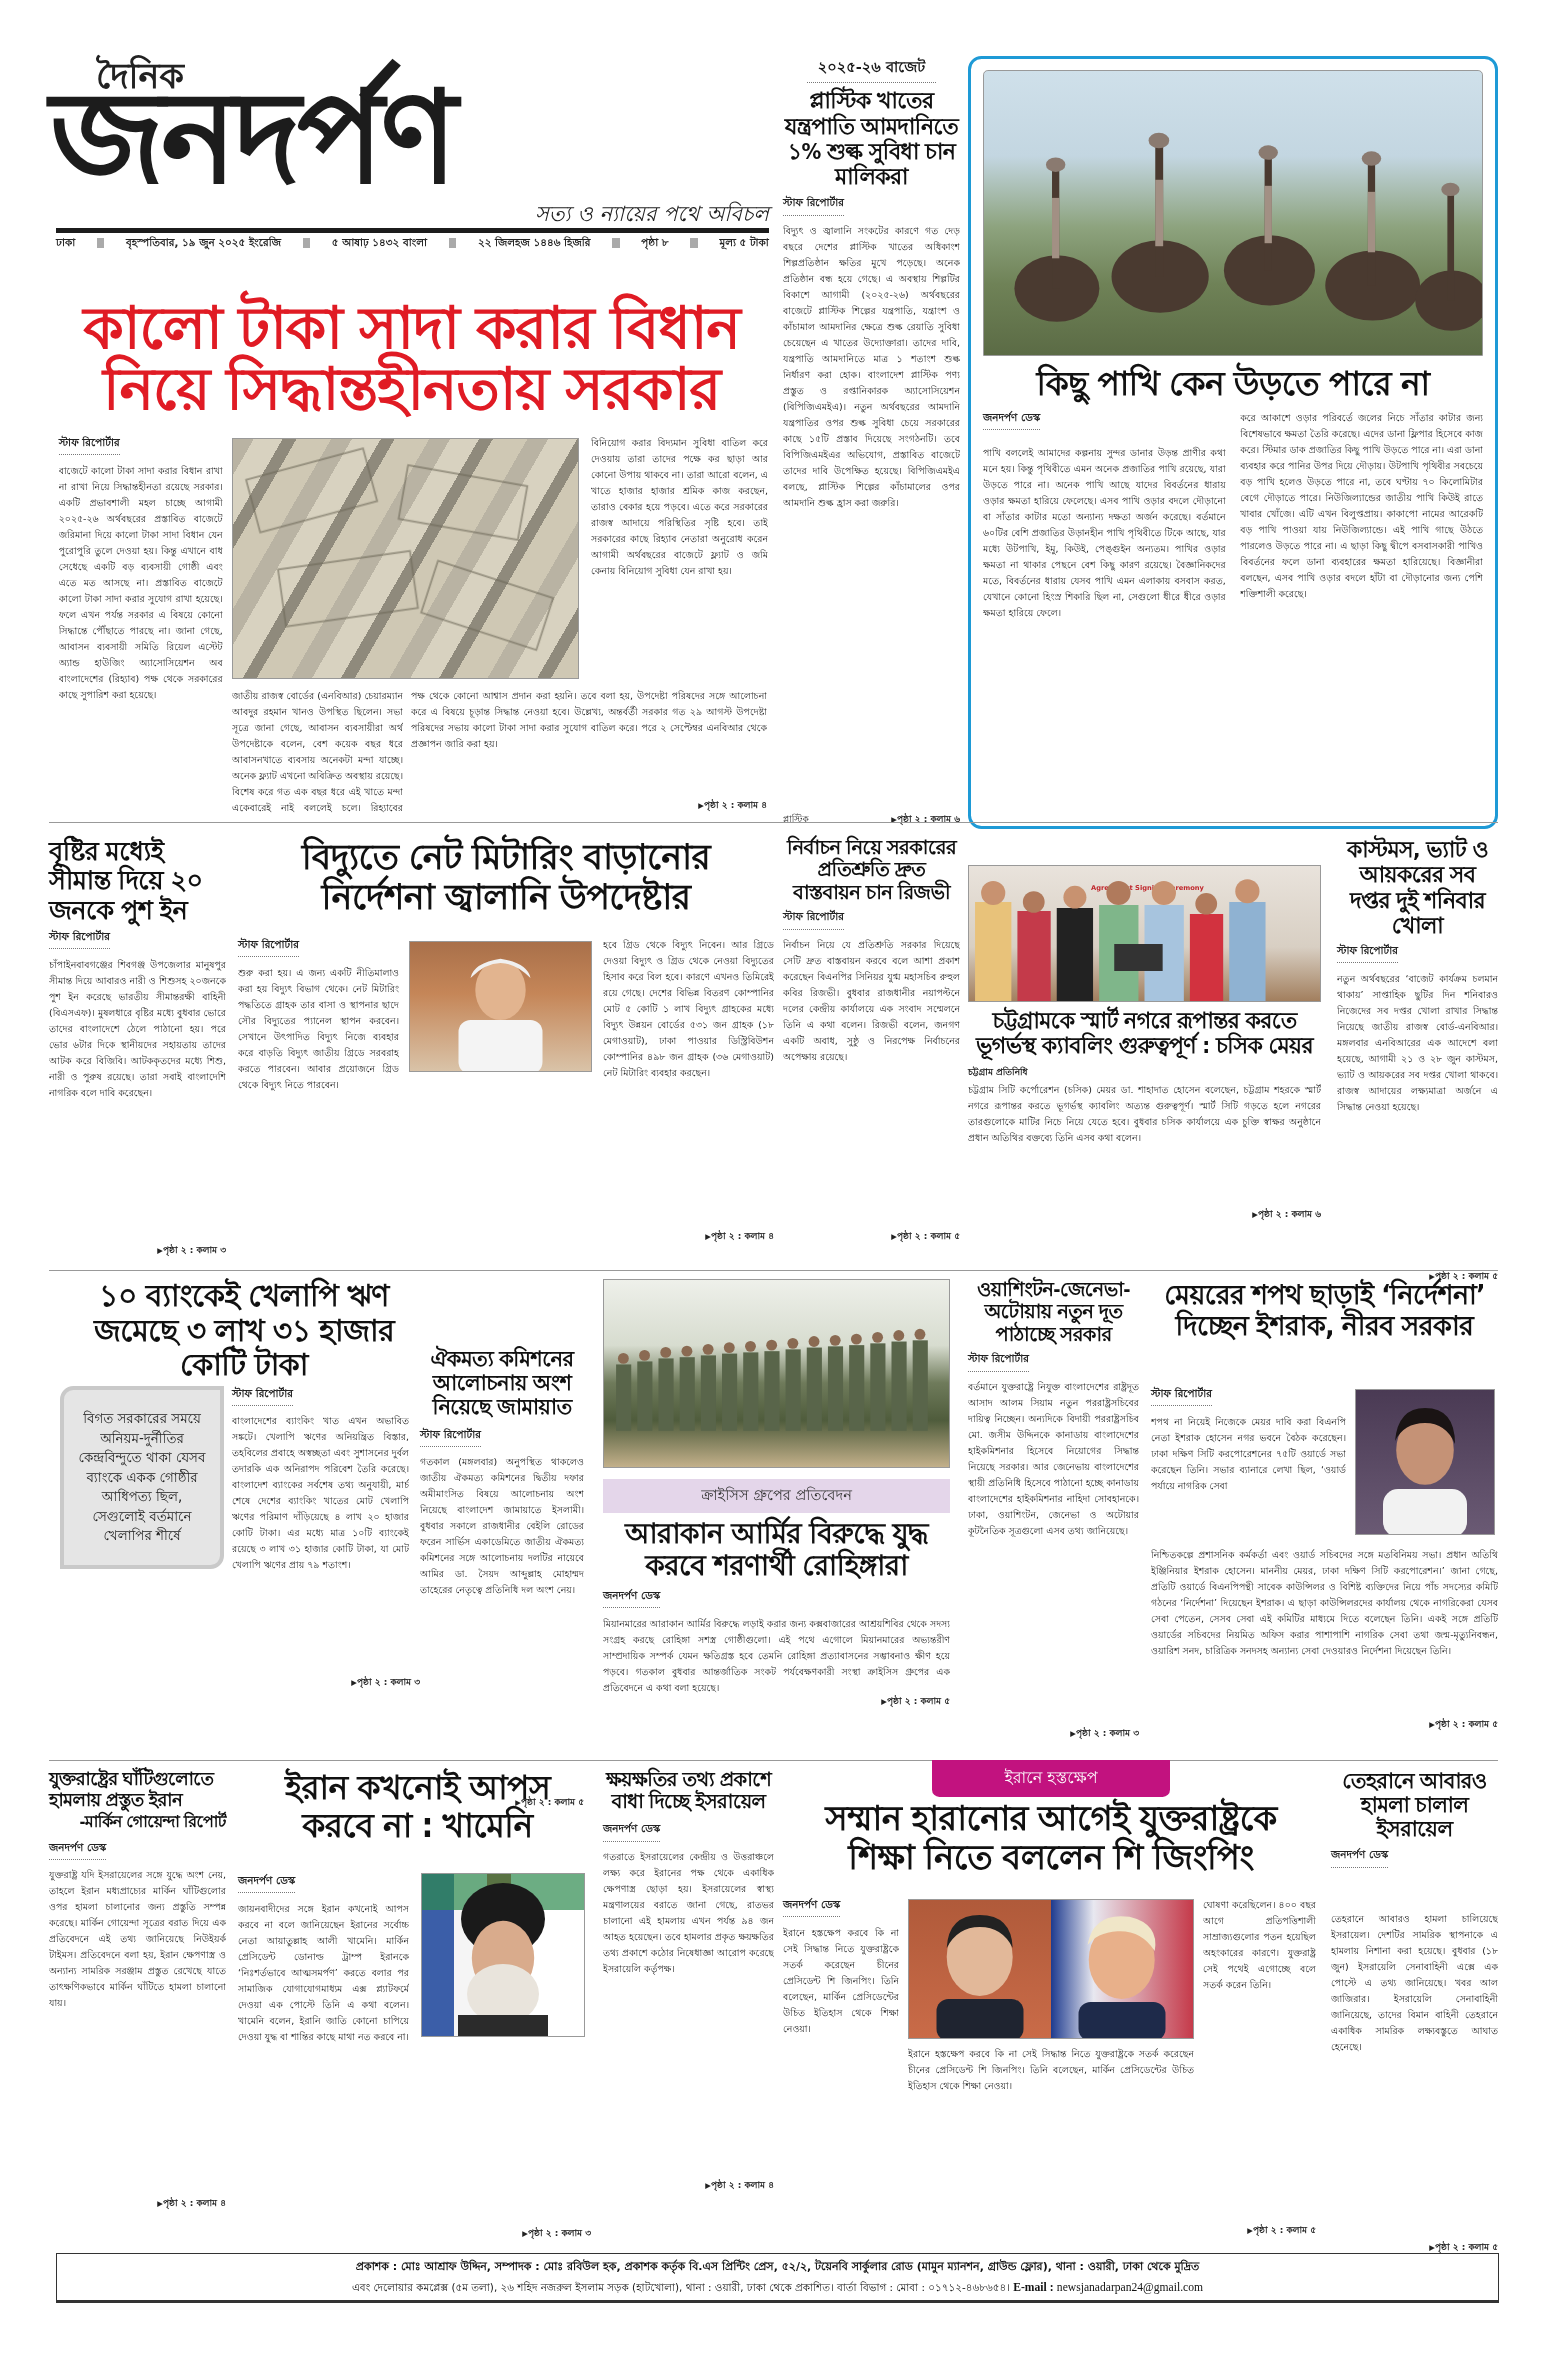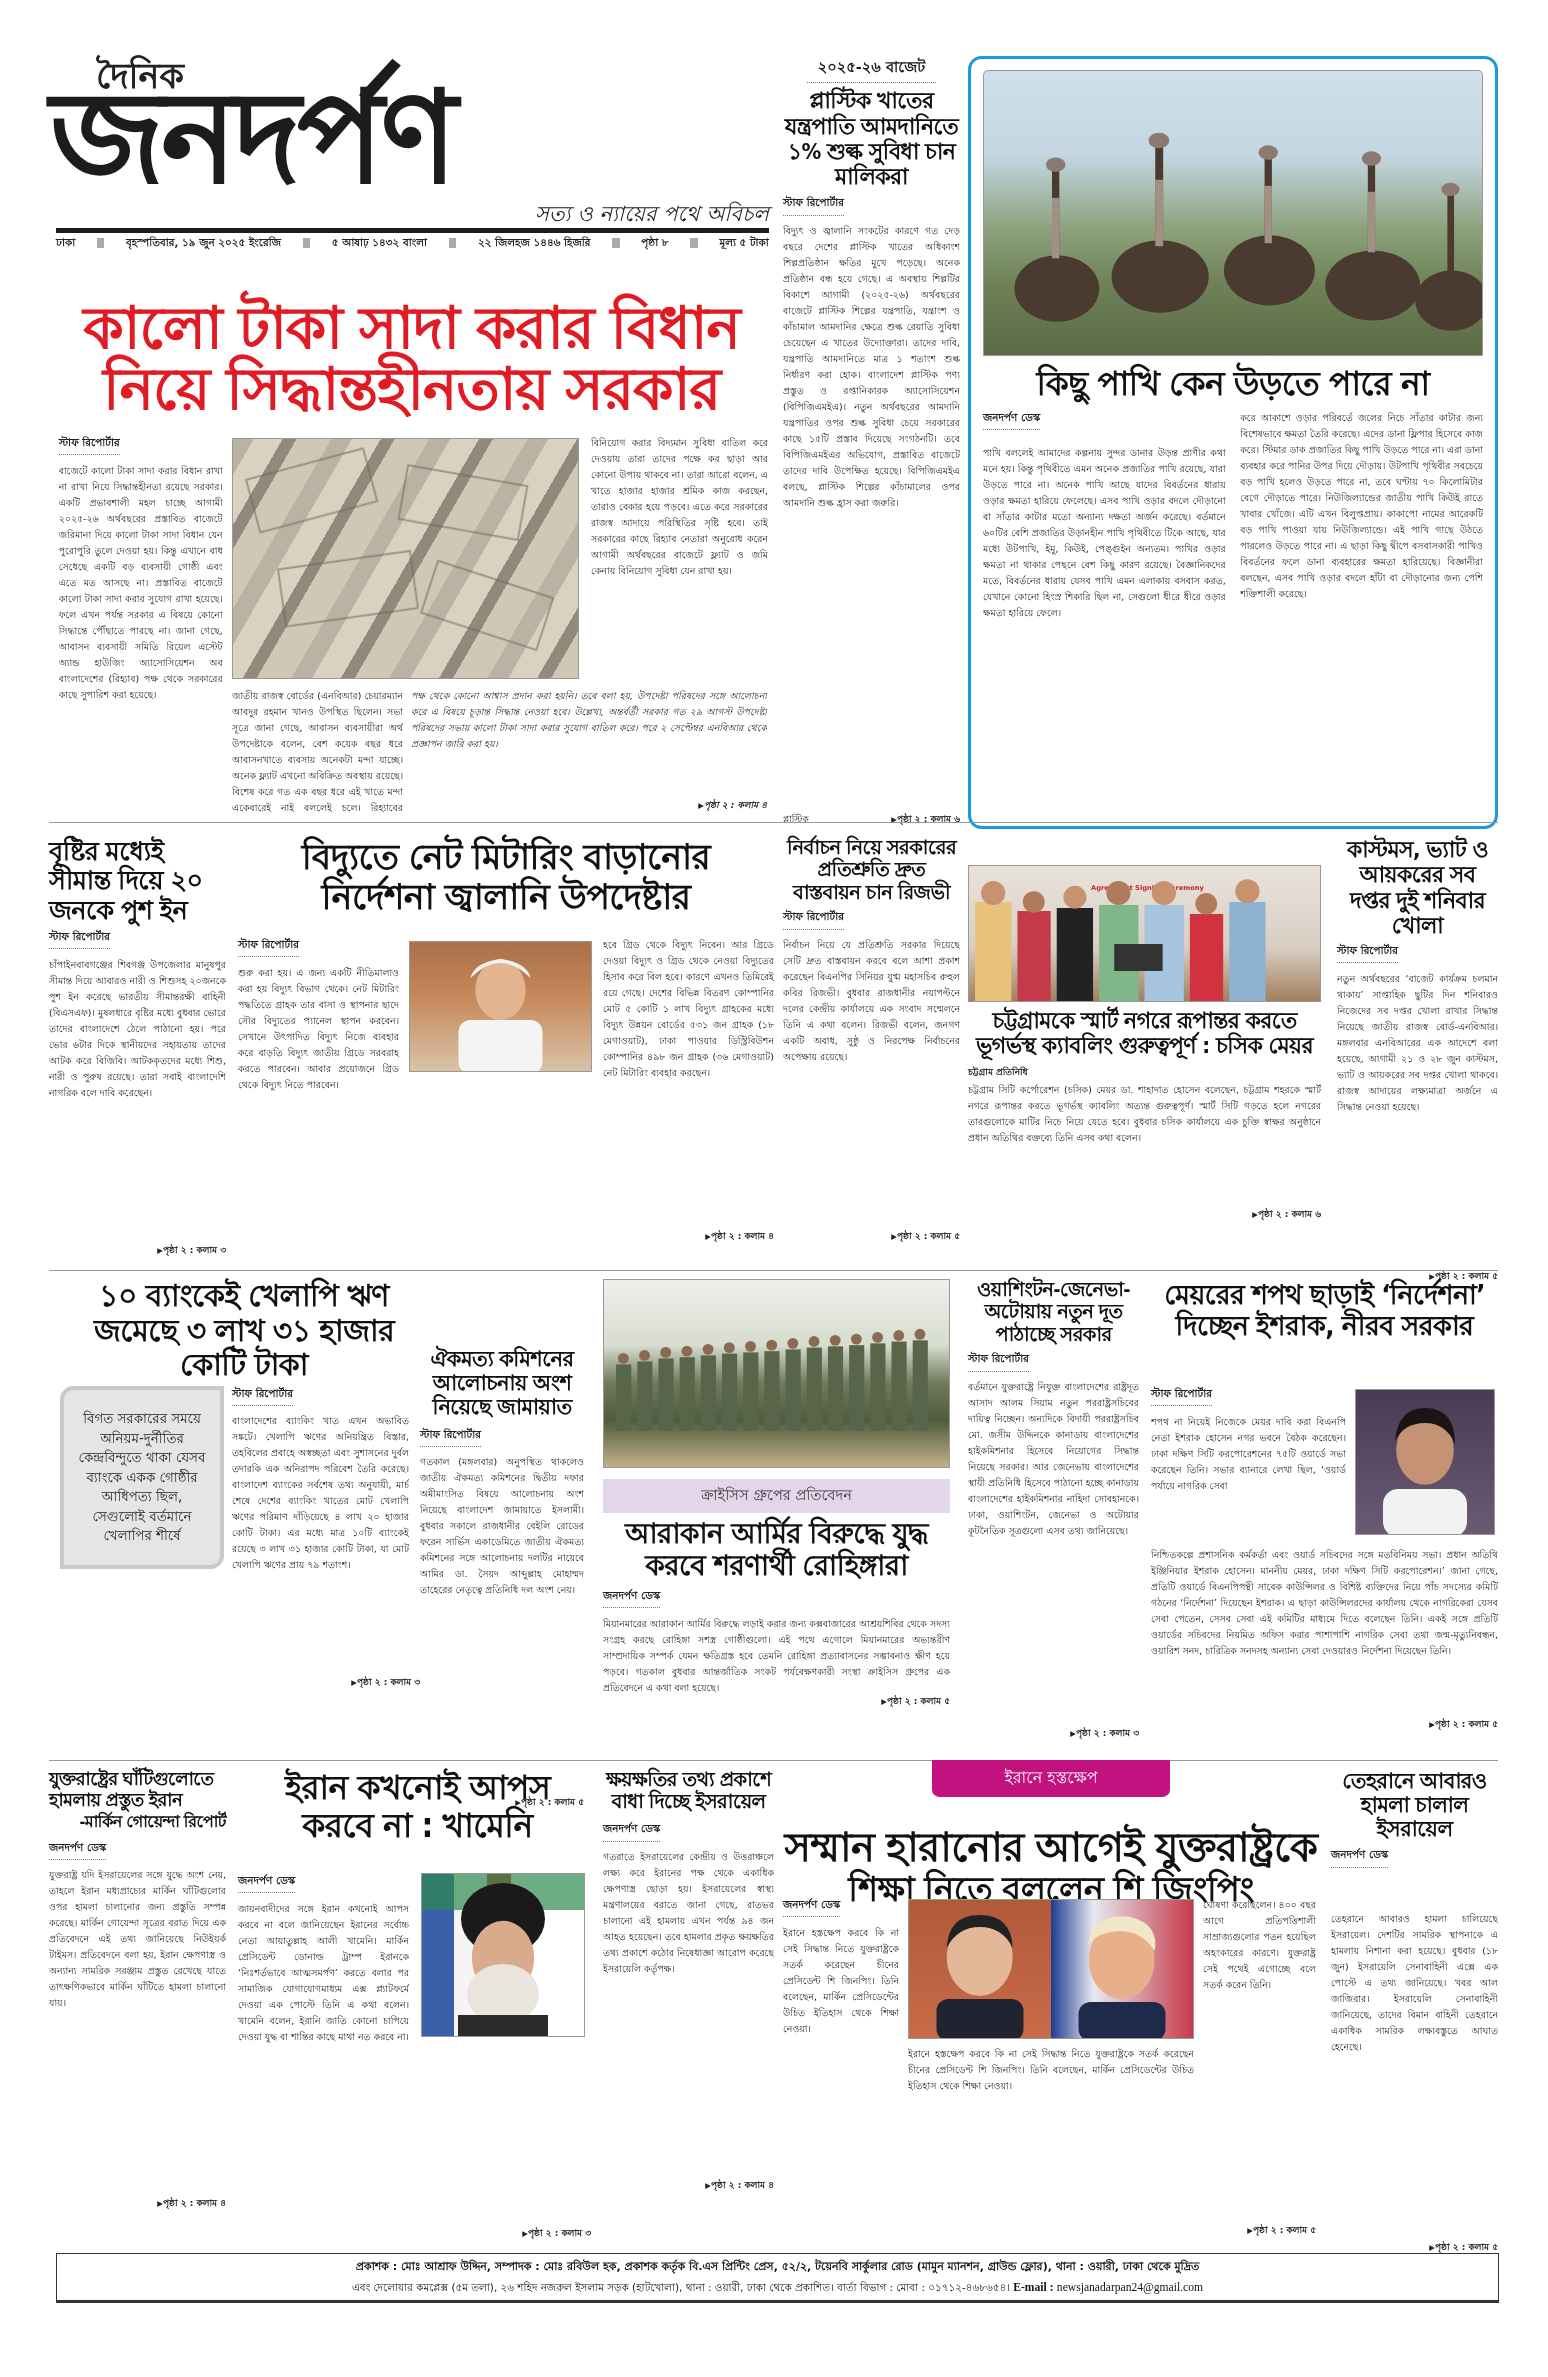--- a/index.html
+++ b/index.html
@@ -105,21 +105,21 @@
         <rect x="320" y="230" width="200" height="90" transform="rotate(18 420 275)"></rect>
       </g>
     </svg>
   </div>
   <div class="abs" style="left:542px; top:137px; width:177px;">
     <div class="body-text" style="height:247px; overflow:hidden;">বিনিয়োগ করার বিদ্যমান সুবিধা বাতিল করে দেওয়ায় তারা তাদের পক্ষে কর ছাড়া আর কোনো উপায় থাকবে না। তারা আরো বলেন, এ খাতে হাজার হাজার শ্রমিক কাজ করছেন, তারাও বেকার হয়ে পড়বে। এতে করে সরকারের রাজস্ব আদায়ে পরিস্থিতির সৃষ্টি হবে। তাই সরকারের কাছে রিহ্যাব নেতারা অনুরোধ করেন আগামী অর্থবছরের বাজেটে ফ্ল্যাট ও জমি কেনায় বিনিয়োগ সুবিধা যেন রাখা হয়।</div>
   </div>
   <div class="abs" style="left:183px; top:390px; width:171px;">
     <div class="body-text" style="height:125px; overflow:hidden;">জাতীয় রাজস্ব বোর্ডের (এনবিআর) চেয়ারম্যান আবদুর রহমান খানও উপস্থিত ছিলেন। সভা সূত্রে জানা গেছে, আবাসন ব্যবসায়ীরা অর্থ উপদেষ্টাকে বলেন, বেশ কয়েক বছর ধরে আবাসনখাতে ব্যবসায় অনেকটা মন্দা যাচ্ছে। অনেক ফ্ল্যাট এখনো অবিক্রিত অবস্থায় রয়েছে। বিশেষ করে গত এক বছর ধরে এই খাতে মন্দা একেবারেই নাই বললেই চলে। রিহ্যাবের ব্যবসায়ীরা এখনো কোটি কোটি টাকা বিনিয়োগ করে বসে আছেন।</div>
   </div>
-  <div class="abs" style="left:362px; top:390px; width:356px;font-style:italic;">
+  <div class="abs" style="left:362px; top:390px; width:356px;">
     <div class="body-text" style="height:110px; overflow:hidden;">পক্ষ থেকে কোনো আশ্বাস প্রদান করা হয়নি। তবে বলা হয়, উপদেষ্টা পরিষদের সঙ্গে আলোচনা করে এ বিষয়ে চূড়ান্ত সিদ্ধান্ত নেওয়া হবে। উল্লেখ্য, অন্তর্বর্তী সরকার গত ২৯ আগস্ট উপদেষ্টা পরিষদের সভায় কালো টাকা সাদা করার সুযোগ বাতিল করে। পরে ২ সেপ্টেম্বর এনবিআর থেকে প্রজ্ঞাপন জারি করা হয়।</div>
     <div class="jump">পৃষ্ঠা ২ : কলাম ৪</div>
   </div>
 </div>
 
 <div class="hrule" style="left:49px; top:822px; width:1449px; height:0.6px; background:#999;"></div>
 
 <div class="abs" style="left:49px; top:837px; width:177px; height:426px;">
   <div class="hl" style="font-size:25.6px; text-align:left;">বৃষ্টির মধ্যেই সীমান্ত দিয়ে ২০ জনকে পুশ ইন</div>
   <div style="margin-top:3.7px;"><span class="byline">স্টাফ রিপোর্টার</span></div>
@@ -320,21 +320,21 @@
   <div class="hl" style="font-size:19.5px;">ক্ষয়ক্ষতির তথ্য প্রকাশে বাধা দিচ্ছে ইসরায়েল</div>
   <div style="margin-top:7.3px;"><span class="byline">জনদর্পণ ডেস্ক</span></div>
   <div class="body-text" style="height:329px; overflow:hidden;">গতরাতে ইসরায়েলের কেন্দ্রীয় ও উত্তরাঞ্চলে লক্ষ্য করে ইরানের পক্ষ থেকে একাধিক ক্ষেপণাস্ত্র ছোড়া হয়। ইসরায়েলের স্বাস্থ্য মন্ত্রণালয়ের বরাতে জানা গেছে, রাতভর চালানো এই হামলায় এখন পর্যন্ত ৯৪ জন আহত হয়েছেন। তবে হামলার প্রকৃত ক্ষয়ক্ষতির তথ্য প্রকাশে কঠোর নিষেধাজ্ঞা আরোপ করেছে ইসরায়েলি কর্তৃপক্ষ।</div>
   <div class="jump">পৃষ্ঠা ২ : কলাম ৪</div>
 </div>
 
 <div class="abs" style="left:783px; top:1760px; width:536px; height:487px;">
   <div style="margin:0 auto; width:238px; position:relative;">
     <div style="background:#c2127f; color:#fff; text-align:center; font-size:16px; padding:4.9px 0; border-radius:0 0 7.3px 7.3px;">ইরানে হস্তক্ষেপ</div>
   </div>
-  <div class="hl" style="font-size:40px; margin-top:27px;">সম্মান হারানোর আগেই যুক্তরাষ্ট্রকে</div>
+  <div class="hl" style="font-size:34px; margin-top:2px;">সম্মান হারানোর আগেই যুক্তরাষ্ট্রকে</div>
   <div class="hl" style="font-size:34px;">শিক্ষা নিতে বললেন শি জিংপিং</div>
   <div class="abs" style="left:0; top:137px; width:116px;">
     <span class="byline">জনদর্পণ ডেস্ক</span>
     <div class="body-text" style="height:274px; overflow:hidden;">ইরানে হস্তক্ষেপ করবে কি না সেই সিদ্ধান্ত নিতে যুক্তরাষ্ট্রকে সতর্ক করেছেন চীনের প্রেসিডেন্ট শি জিনপিং। তিনি বলেছেন, মার্কিন প্রেসিডেন্টের উচিত ইতিহাস থেকে শিক্ষা নেওয়া।</div>
   </div>
   <div class="photo abs" style="left:125px; top:139px; width:286px; height:140px; display:flex;">
     <div style="flex:1; background:linear-gradient(180deg,#b05a3a 0%,#c96b48 100%); position:relative;">
       <svg width="100%" height="100%" viewBox="0 0 235 230">
         <ellipse cx="117" cy="95" rx="55" ry="65" fill="#e2b899"></ellipse>
         <path d="M62 80 Q65 25 117 25 Q170 25 172 80 Q155 45 117 45 Q80 45 62 80Z" fill="#222"></path>

